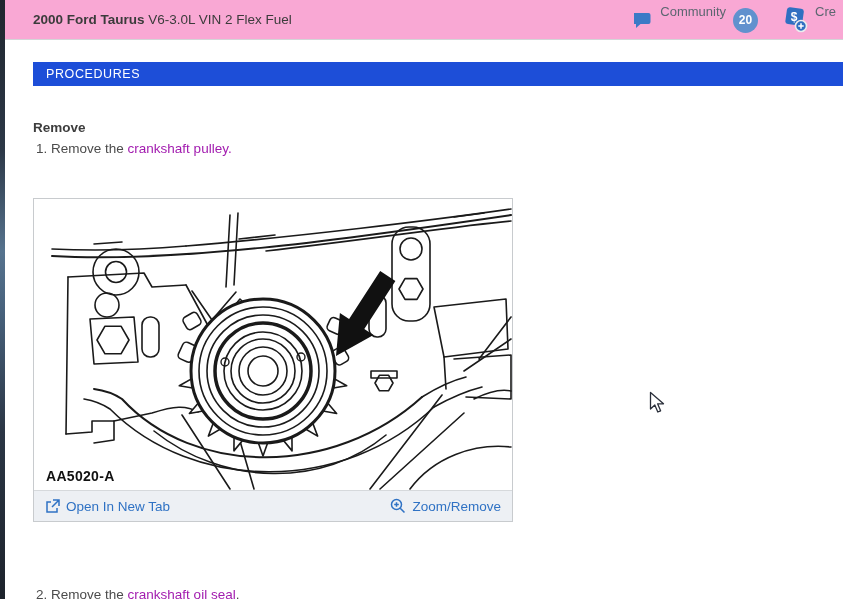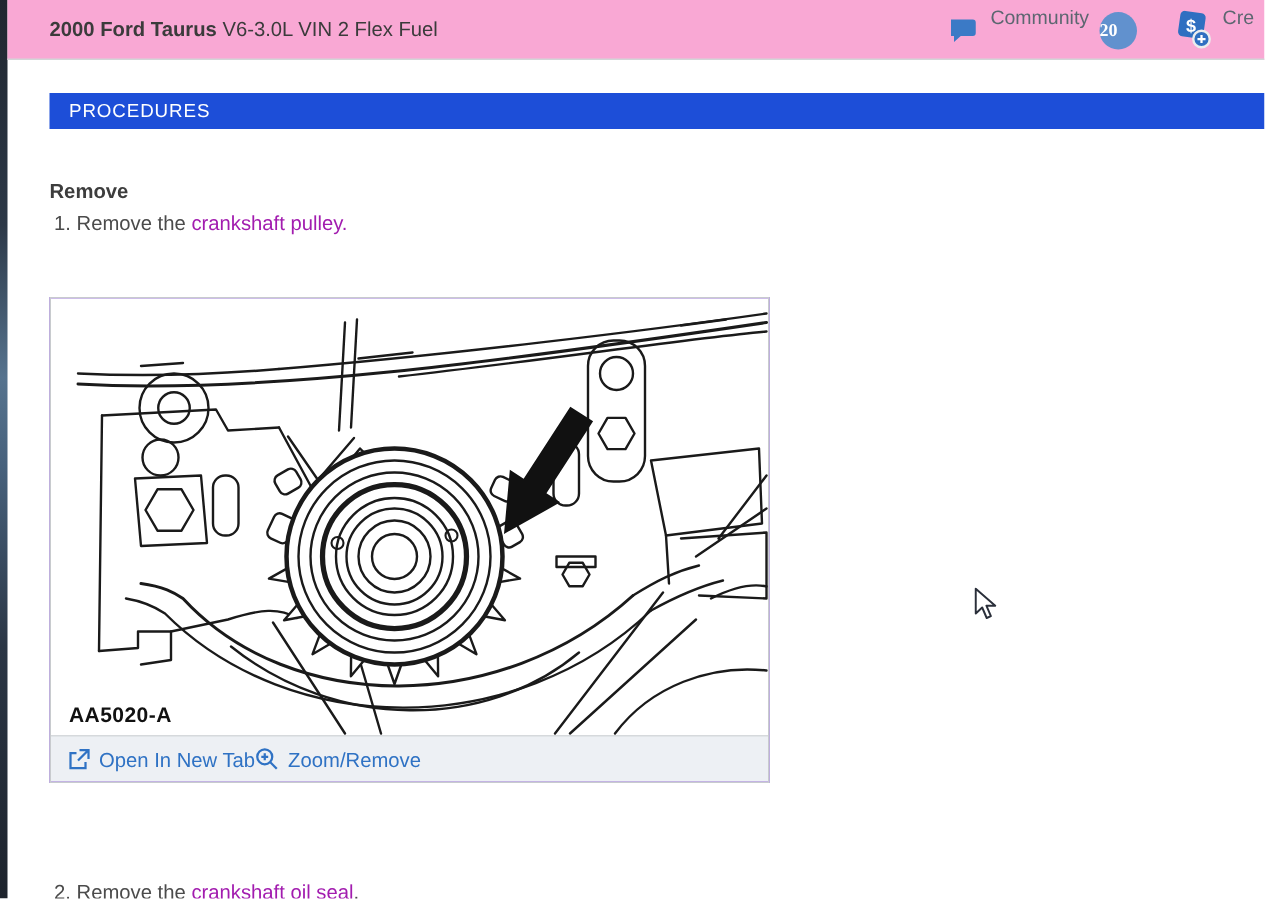--- a/index.html
+++ b/index.html
@@ -12,21 +12,21 @@
 
   
   .app-header { position:absolute; left:5px; right:0; top:0; height:40px;
     background:#f9a8d4; border-bottom:1px solid #d3d5d7; display:flex; align-items:center; }
   .vehicle-title { padding-left:28px; font-size:13.5px; color:#3b3b3b; white-space:nowrap; }
   .vehicle-title b { font-weight:bold; }
   .hdr-right { position:absolute; right:0; top:0; height:40px; display:flex; align-items:center; }
   .hdr-item { display:flex; align-items:center; cursor:pointer; }
   .hdr-label { font-size:13px; font-weight:normal; color:#5c6670; margin:0 7px 18px 7px; white-space:nowrap; }
   .count-badge { width:25px; height:25px; border-radius:50%; background:#6191ce; color:#fff;
-    font-size:12px; font-weight:bold; text-align:left; line-height:25px;font-family:Liberation Serif, serif; }
+    font-size:12px; font-weight:bold; text-align:center; line-height:25px; }
   .credits { margin-left:26px; }
 
   
   .section-bar { position:absolute; left:33px; right:0; top:62px; height:24px;
     background:#1d4ed8; color:#ffffff; font-size:12.5px; letter-spacing:0.6px;
     line-height:24px; padding-left:13px; cursor:pointer; }
 
   
   .removal-heading { position:absolute; left:33px; top:120px; font-size:13.5px; font-weight:bold; color:#3d3d3d; }
   .step { position:absolute; left:36px; font-size:13.5px; color:#4b4b4b; }
@@ -35,21 +35,21 @@
   a.link, .link { color:#a21caf; text-decoration:none; cursor:pointer; }
 
   
   .figure-card { position:absolute; left:33px; top:198px; width:480px; height:324px;
     border:1px solid #c8cbce; background:#6d28d9; }
   .fig-canvas { position:relative; width:478px; height:291px; background:#fff; }
   .fig-canvas svg { display:block; }
   .fig-label { position:absolute; left:12px; bottom:6px; font-size:14px; font-weight:bold;
     color:#111; letter-spacing:0.3px; }
   .fig-footer { height:31px; border-top:1px solid #d6d9dc; background:#edf0f4;
-    display:flex; align-items:center; padding:0 11px; }
+    display:flex; align-items:center; justify-content:space-between; padding:0 11px; }
   .fig-link { display:flex; align-items:center; gap:6px; font-size:13.5px; color:#2f72c4; cursor:pointer; }
 
   .icon { display:inline-block; line-height:0; }
 
   
   .cursor { position:absolute; left:649px; top:391px; pointer-events:none; }
 </style>
 </head>
 <body>
 

